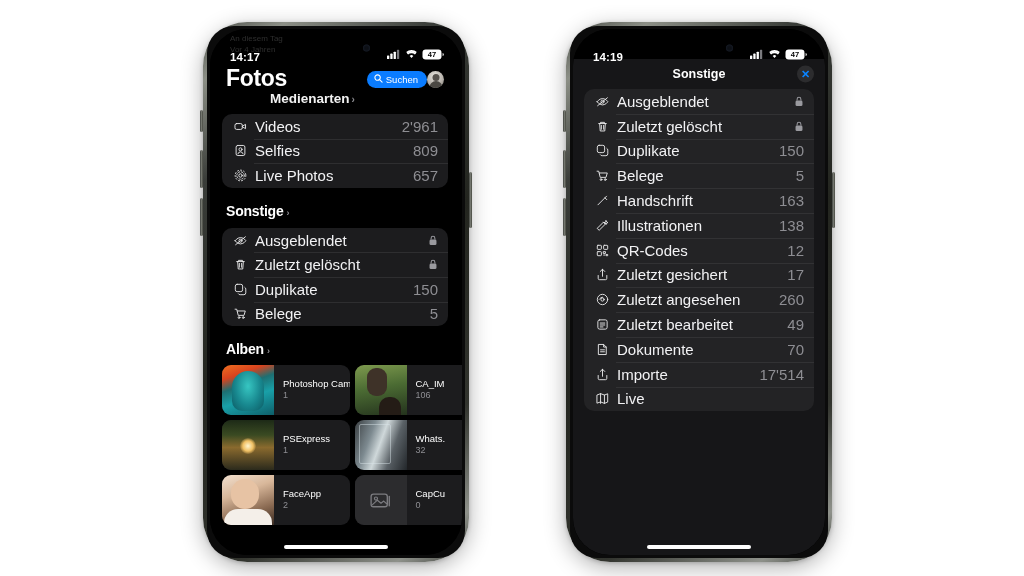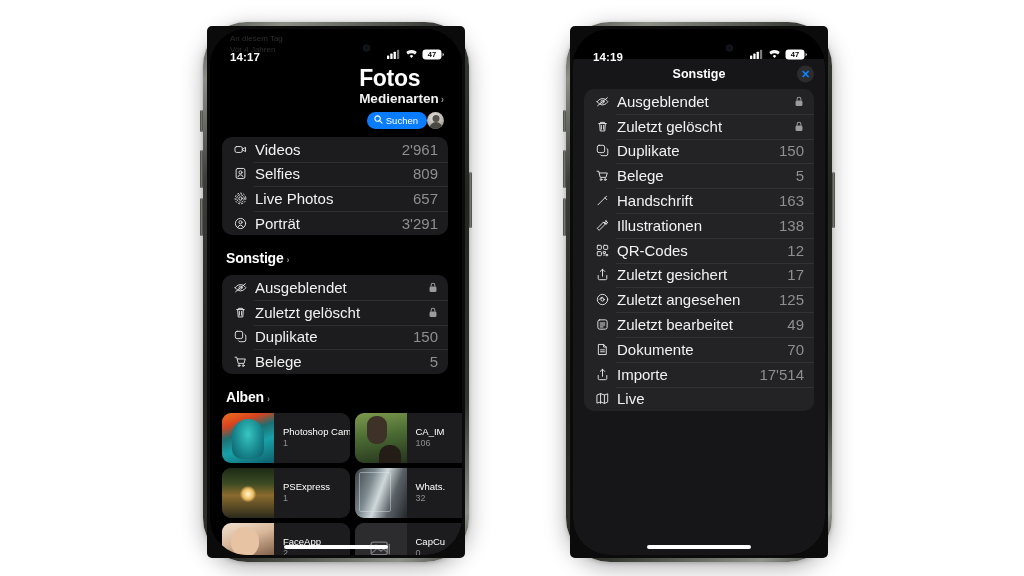--- a/index.html
+++ b/index.html
@@ -15,21 +15,21 @@
   .phone{
     position:absolute;
     border-radius:44px;
     background:linear-gradient(145deg,#4a4d48 0%,#8c8f86 8%,#3a3d39 22%,#23251f 50%,#32342e 78%,#8e918a 93%,#42443f 100%);
     padding:4px;
     box-shadow:0 6px 22px rgba(0,0,0,.30), 0 1px 4px rgba(0,0,0,.2);
   }
   .phone-inner{
     position:relative;
     width:100%;height:100%;
-    border-radius:5px;
+    border-radius:27px;
     background:#0b0b0b;
     padding:3px;
     box-sizing:border-box;
   }
   .screen{
     position:relative;
     width:100%;height:100%;
     border-radius:37px;
     background:#000000;
     overflow:hidden;
@@ -74,26 +74,25 @@
   
   .app{
     position:absolute;top:0;left:0;right:0;bottom:0;
     background:#000;
     color:#fff;
     overflow:hidden;
   }
   .app-scroll{position:absolute;top:30px;left:0;width:248px;bottom:0;}
 
   .titlebar{
-    display:flex;align-items:flex-end;justify-content:space-between;
+    display:flex;align-items:flex-start;justify-content:space-between;
     padding:6px 14px 0 16px;
-    flex-direction:column;
   }
   .big-title{font-size:23px;font-weight:bold;letter-spacing:-.3px;line-height:27px;}
-  .sub-title{font-size:13.5px;font-weight:bold;color:#f2f2f2;margin-top:-1px;}
+  .sub-title{font-size:13.5px;font-weight:bold;color:#f2f2f2;margin-top:-1px;margin-left:44px;}
   .sub-title .chev{font-size:10px;color:#8e8e93;margin-left:2px;font-weight:bold;}
   .title-actions{display:flex;align-items:center;margin-top:6px;}
   .search-pill{
     display:flex;align-items:center;gap:3px;
     background:#0a7cff;border-radius:11px;
     padding:3px 9px 3px 7px;
     font-size:9.5px;color:#fff;font-weight:500;
   }
   .avatar{
     width:17px;height:17px;border-radius:50%;
@@ -324,31 +323,20 @@
       <span class="ic">
                   <svg width="13" height="13" viewBox="0 0 16 16">
                     <circle cx="8" cy="8" r="2.1" stroke="#e8e8ea" stroke-width="1.15" fill="none" stroke-linecap="round" stroke-linejoin="round"></circle>
                     <circle cx="8" cy="8" r="4.6" stroke="#e8e8ea" stroke-width="1.15" fill="none" stroke-linecap="round" stroke-linejoin="round" stroke-dasharray="1.6 2.1"></circle>
                     <circle cx="8" cy="8" r="6.6" stroke="#e8e8ea" stroke-width="1.15" fill="none" stroke-linecap="round" stroke-linejoin="round" stroke-dasharray="1.2 2.6"></circle>
                   </svg>
                 </span>
       <span class="lbl">Live Photos</span>
       <span class="cnt">657</span>
     </div>
-    <div class="row">
-      <span class="ic">
-                  <svg width="13" height="13" viewBox="0 0 16 16">
-                    <circle cx="8" cy="8" r="6.3" stroke="#e8e8ea" stroke-width="1.15" fill="none" stroke-linecap="round" stroke-linejoin="round"></circle>
-                    <circle cx="8" cy="6.5" r="1.9" stroke="#e8e8ea" stroke-width="1.15" fill="none" stroke-linecap="round" stroke-linejoin="round"></circle>
-                    <path d="M4.9 12.3a3.3 3.3 0 0 1 6.2 0" stroke="#e8e8ea" stroke-width="1.15" fill="none" stroke-linecap="round" stroke-linejoin="round"></path>
-                  </svg>
-                </span>
-      <span class="lbl">Porträt</span>
-      <span class="cnt">3'291</span>
-    </div>
             </div>
 
           <div class="sec-head">
             <span>Sonstige</span><span class="chev">›</span>
           </div>
           <div class="card" id="sonstige-card-left">
     <div class="row">
       <span class="ic">
                   <svg width="13" height="13" viewBox="0 0 16 16">
                     <path d="M1.4 8.3s2.5-3.9 6.6-3.9 6.6 3.9 6.6 3.9-2.5 3.9-6.6 3.9S1.4 8.3 1.4 8.3z" stroke="#e8e8ea" stroke-width="1.15" fill="none" stroke-linecap="round" stroke-linejoin="round"></path>
@@ -625,21 +613,21 @@
     </div>
     <div class="row">
       <span class="ic">
                   <svg width="13" height="13" viewBox="0 0 16 16">
                     <circle cx="8" cy="8" r="6.4" stroke="#e8e8ea" stroke-width="1.15" fill="none" stroke-linecap="round" stroke-linejoin="round"></circle>
                     <circle cx="8" cy="8" r="2" stroke="#e8e8ea" stroke-width="1.15" fill="none" stroke-linecap="round" stroke-linejoin="round"></circle>
                     <path d="M3.8 8c1.6-2 3-2.8 4.2-2.8" stroke="#e8e8ea" stroke-width="1.15" fill="none" stroke-linecap="round" stroke-linejoin="round"></path>
                   </svg>
                 </span>
       <span class="lbl">Zuletzt angesehen</span>
-      <span class="cnt">125</span>
+      <span class="cnt">260</span>
     </div>
     <div class="row">
       <span class="ic">
                   <svg width="13" height="13" viewBox="0 0 16 16">
                     <rect x="2.3" y="2.3" width="11.4" height="11.4" rx="2.2" stroke="#e8e8ea" stroke-width="1.15" fill="none" stroke-linecap="round" stroke-linejoin="round"></rect>
                     <path d="M5.2 6.2h5.6M5.2 8.6h5.6M5.2 11h3.4" stroke="#e8e8ea" stroke-width="1.15" fill="none" stroke-linecap="round" stroke-linejoin="round"></path>
                   </svg>
                 </span>
       <span class="lbl">Zuletzt bearbeitet</span>
       <span class="cnt">49</span>

